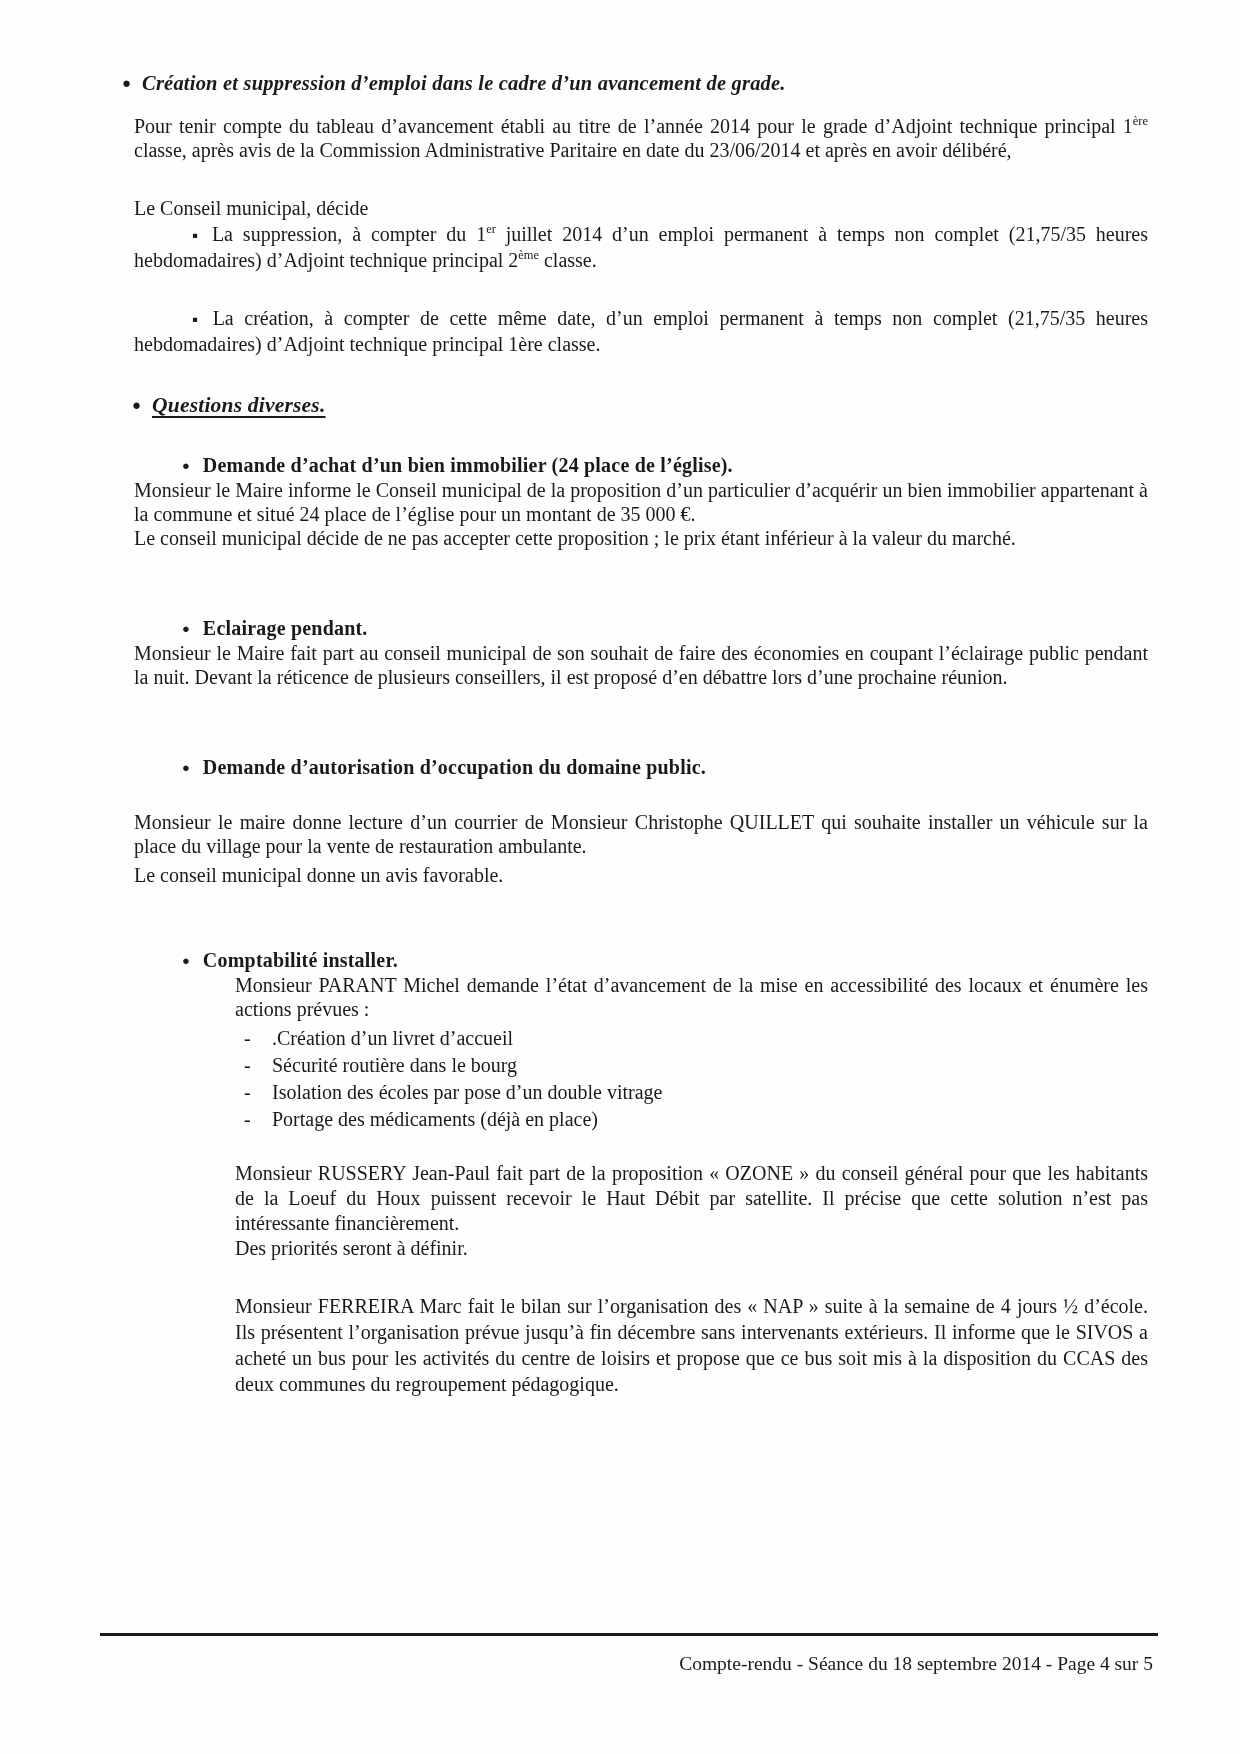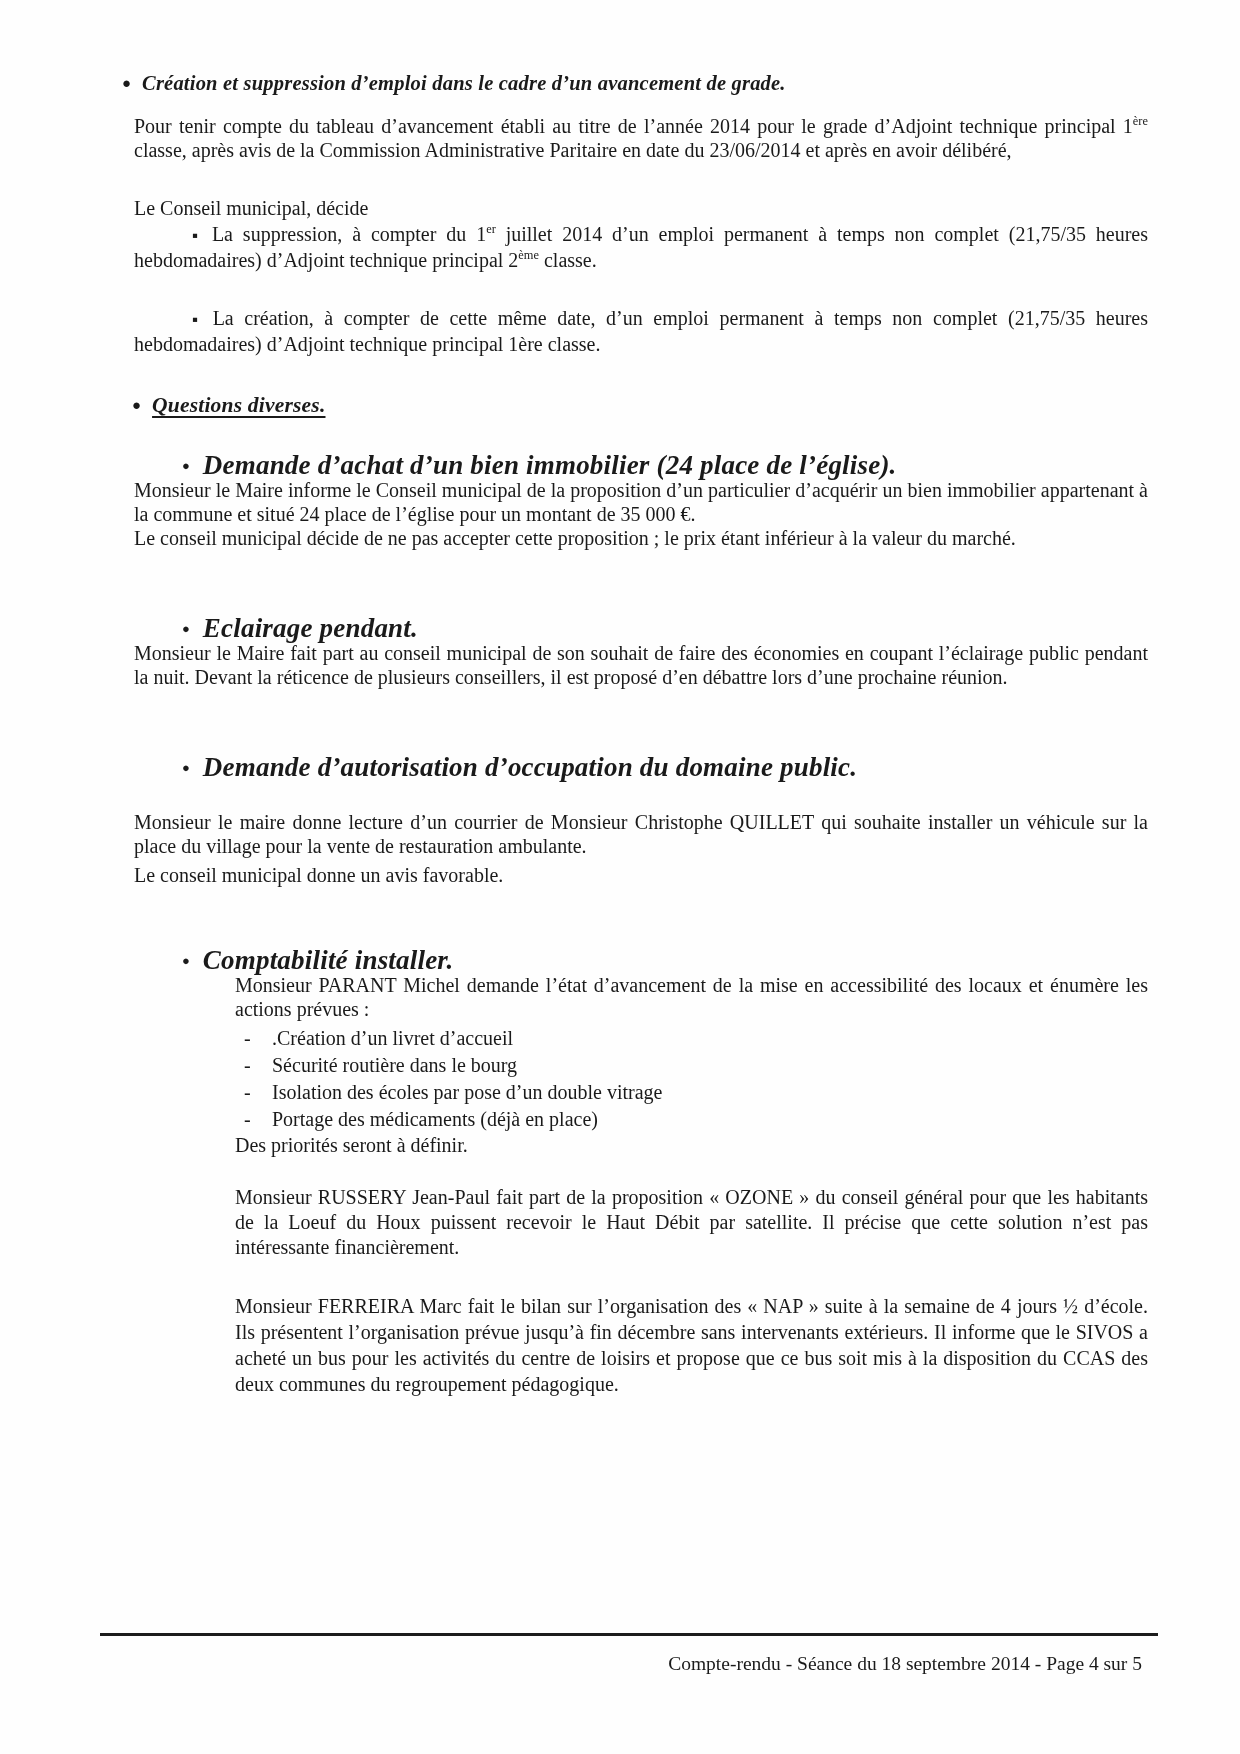--- a/index.html
+++ b/index.html
@@ -21,21 +21,21 @@
   .just { text-align: justify; }
 
   
   .hrow { display: flex; align-items: center; }
   .bullet { flex: 0 0 auto; }
   .b-main { font-size: 15px; margin-right: 11px; }
   .b-sub  { font-size: 13px; margin-right: 13px; }
   .h1t { font-weight: bold; font-style: italic; font-size: 20.5px; letter-spacing: 0.2px; }
   .h2t { font-weight: bold; font-style: italic; font-size: 21.5px; letter-spacing: 0.2px;
          text-decoration: underline; text-decoration-thickness: 2px; text-underline-offset: 4px; }
-  .h3t { font-weight: bold; font-style: italic; font-size: 27px; letter-spacing: 0.2px; }
+  .h3t { font-weight: bold; font-size: 20px; letter-spacing: 0.2px; }
 
   .row-h1 { margin-left: 24px; line-height: 26px; }
   .row-h2 { margin-left: 34px; line-height: 28px; }
   .row-h3 { margin-left: 84px; line-height: 25px; }
 
   
   .ind1 { margin-left: 36px; }   
   .ind2 { margin-left: 137px; }  
 
   .b-ind { text-indent: 58px; }  
@@ -59,21 +59,21 @@
   .mt32 { margin-top: 32px; }
   .mt4  { margin-top: 4px; }
   .mt28 { margin-top: 28px; }
   .mt33 { margin-top: 33px; }
   .lh25 { line-height: 25px; }
   .lh26 { line-height: 26px; }
 
   
   .footer-rule { position: absolute; left: 100px; right: 82px; top: 1633px;
                  border-top: 3px solid #1c1c1c; }
-  .footer-text { position: absolute; left: 98px; right: 98px; top: 1652px;
+  .footer-text { position: absolute; left: 98px; right: 87px; top: 1652px;
                  text-align: right; font-size: 19.5px; }
 </style>
 </head>
 <body>
 
 <div class="page">
   <div class="content">
 
     <div class="hrow row-h1">
       <span class="bullet b-main">●</span>
@@ -132,23 +132,23 @@
       <div class="dashrow">
         <span class="dash">-</span>
         <span>Isolation des écoles par pose d’un double vitrage</span>
       </div>
       <div class="dashrow">
         <span class="dash">-</span>
         <span>Portage des médicaments (déjà en place)</span>
       </div>
     </div>
 
+    <p class="ind2 just lh25 mt28">Monsieur RUSSERY Jean-Paul fait part de la proposition « OZONE » du conseil général pour que les habitants de la Loeuf du Houx puissent recevoir le Haut Débit par satellite. Il précise que cette solution n’est pas intéressante financièrement.</p>
+
     <p class="ind2">Des priorités seront à définir.</p>
-
-    <p class="ind2 just lh25 mt28">Monsieur RUSSERY Jean-Paul fait part de la proposition « OZONE » du conseil général pour que les habitants de la Loeuf du Houx puissent recevoir le Haut Débit par satellite. Il précise que cette solution n’est pas intéressante financièrement.</p>
 
     <p class="ind2 just lh26 mt33">Monsieur FERREIRA Marc fait le bilan sur l’organisation des « NAP » suite à la semaine de 4 jours ½ d’école. Ils présentent l’organisation prévue jusqu’à fin décembre sans intervenants extérieurs. Il informe que le SIVOS a acheté un bus pour les activités du centre de loisirs et propose que ce bus soit mis à la disposition du CCAS des deux communes du regroupement pédagogique.</p>
 
   </div>
 
   <div class="footer-rule"></div>
   <div class="footer-text">Compte-rendu - Séance du 18 septembre 2014 - Page 4 sur 5</div>
 </div>
 
 </body></html>

